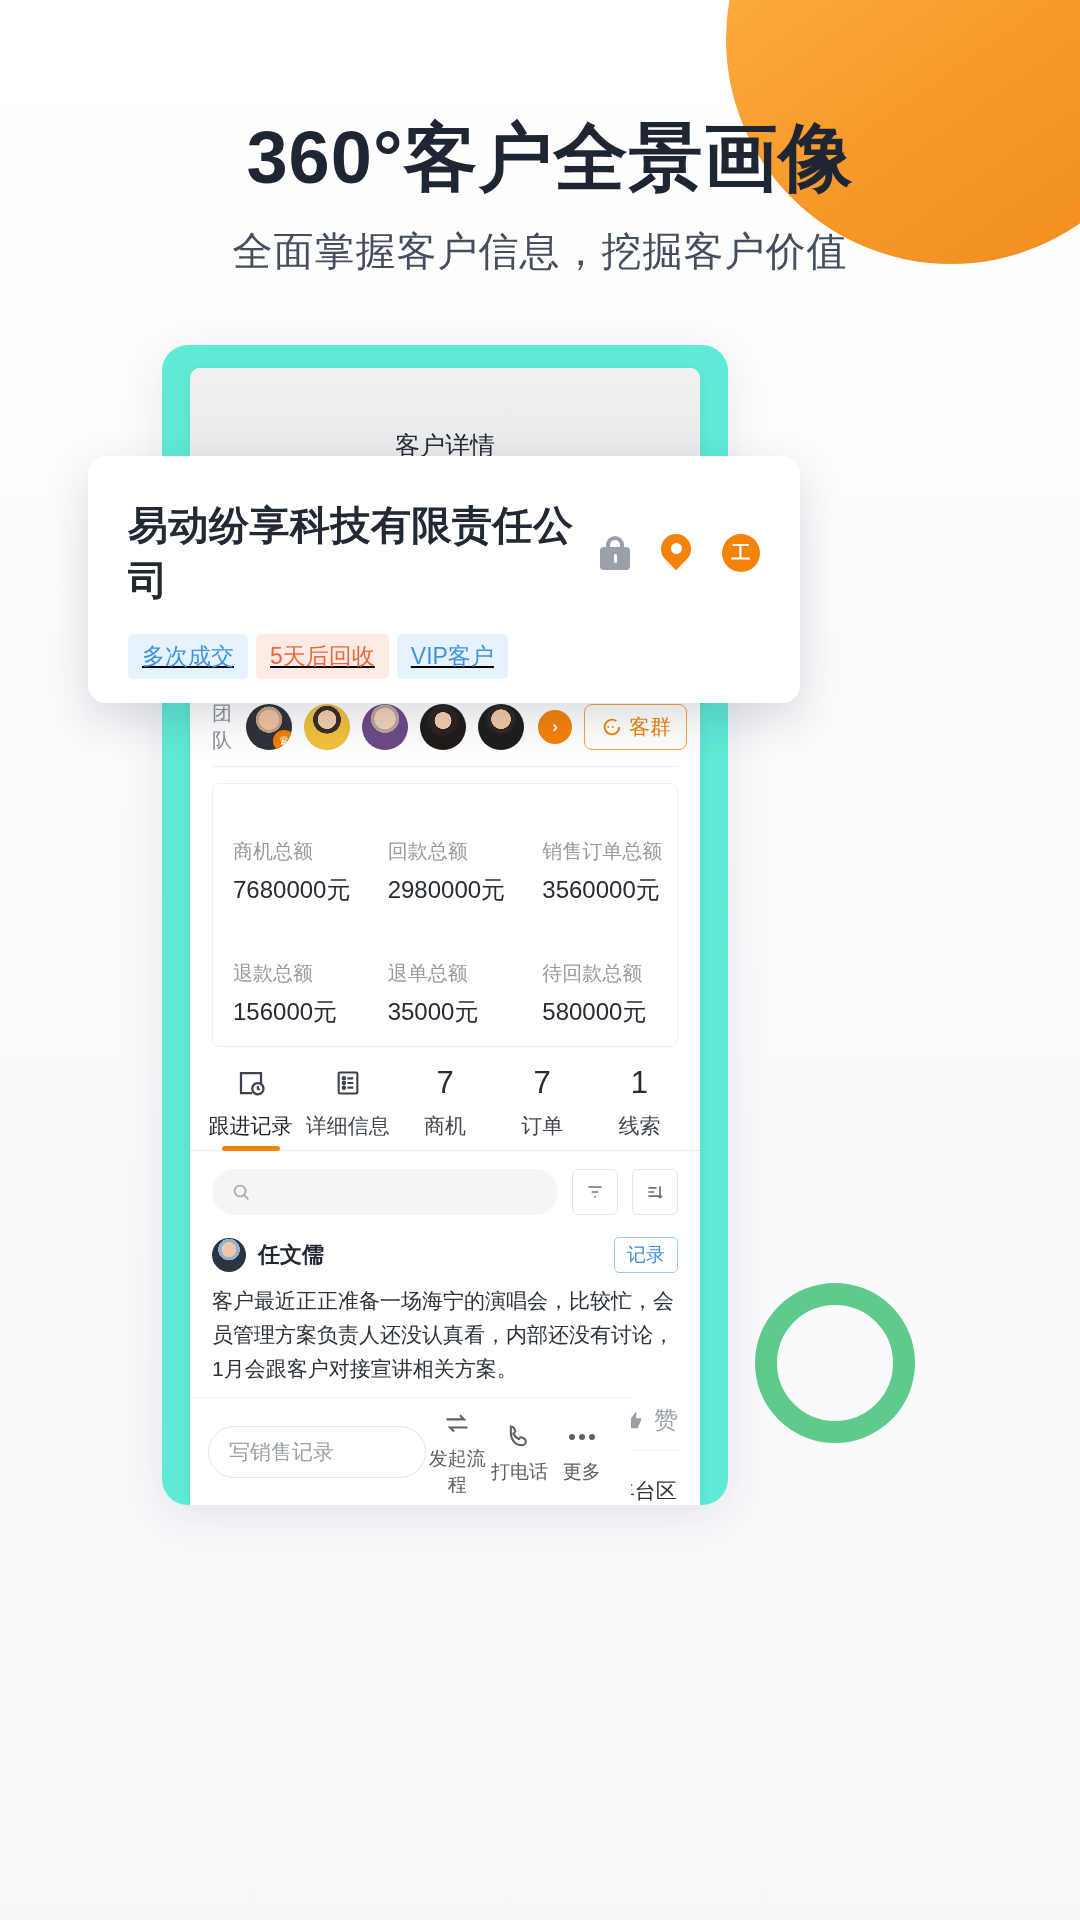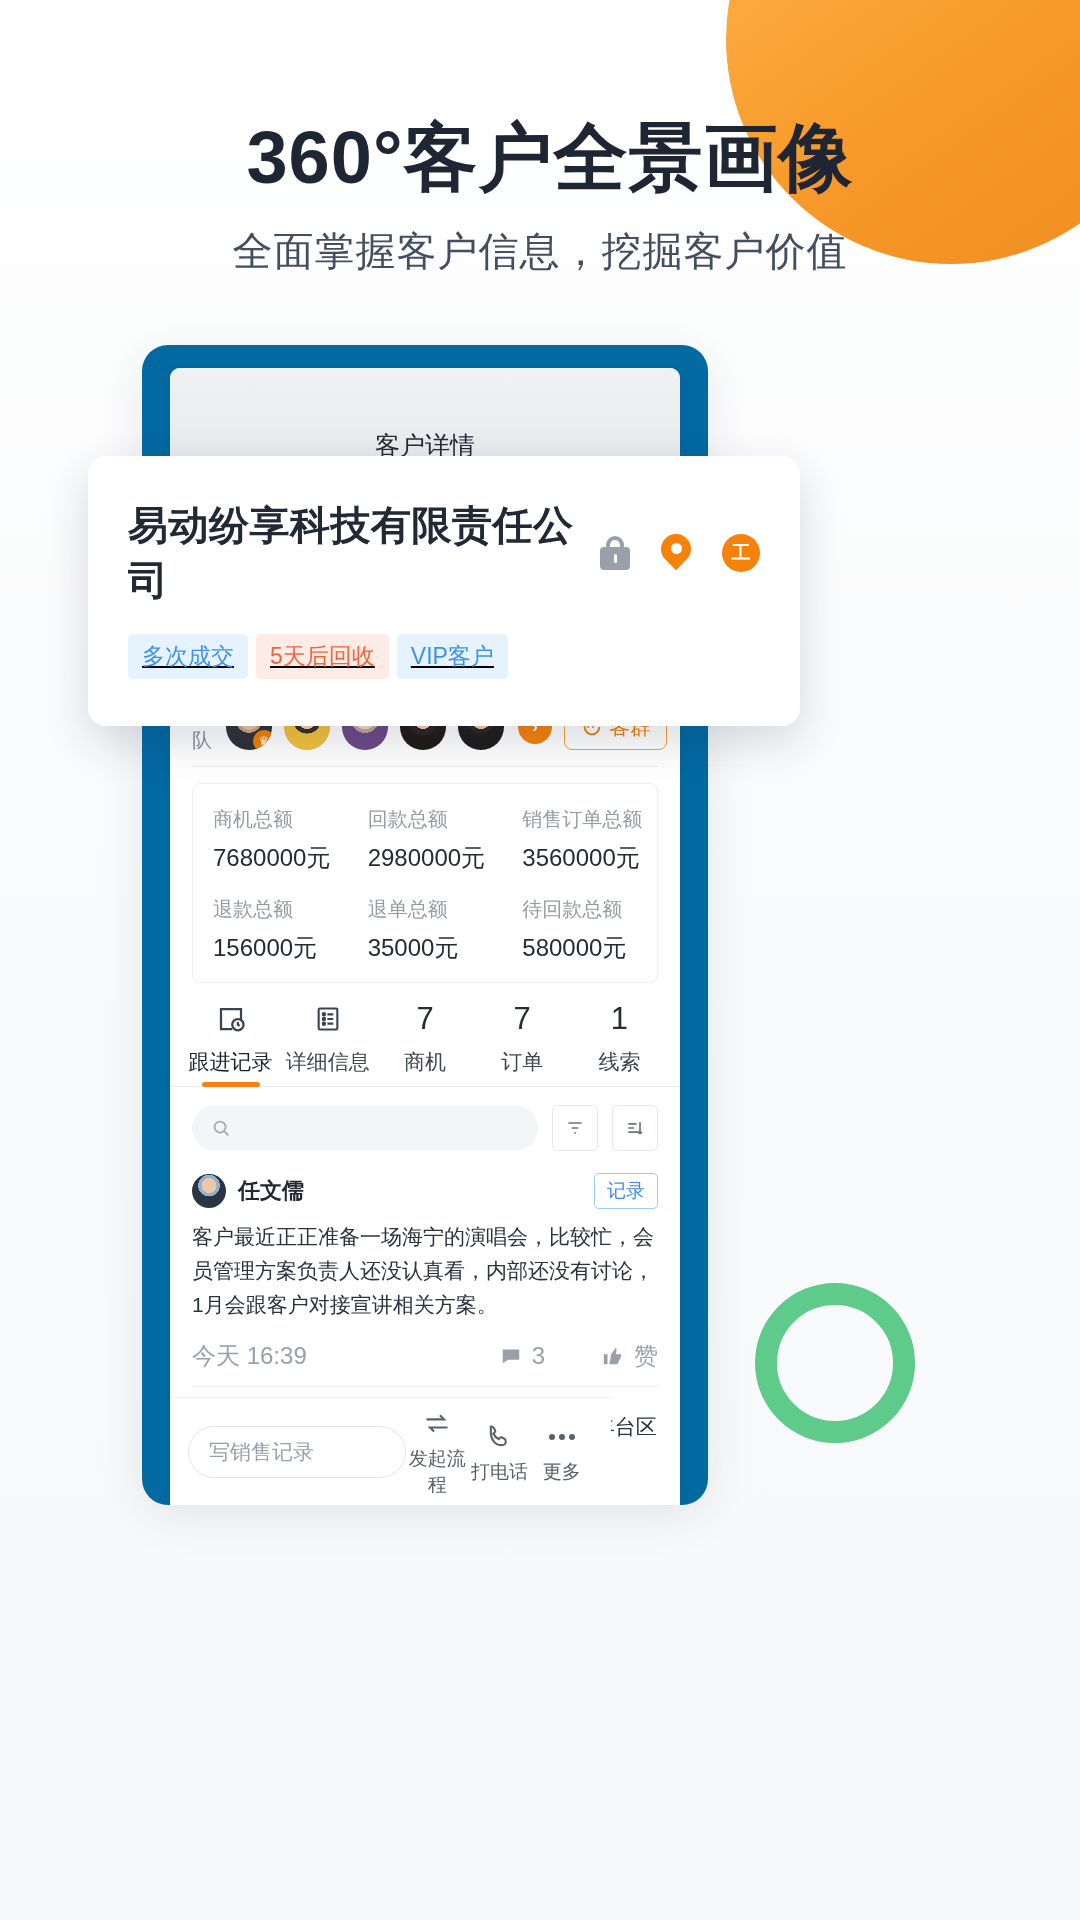--- a/index.html
+++ b/index.html
@@ -32,23 +32,23 @@
     font-size:74px; line-height:1.08; font-weight:700; color:#1f2633;
     letter-spacing:1px;
     margin-left:20px;
   }
   .hero h2{
     margin-top:26px; font-size:40px; font-weight:400; color:#454e5e;
     letter-spacing:1px;
   }
   
   .phone{
-    position:absolute; left:142px; top:345px;
+    position:absolute; left:162px; top:345px;
     width:566px; height:1160px;
-    background:#0369a1; border-radius:26px;
+    background:#5eead4; border-radius:26px;
     box-shadow:0 10px 46px rgba(40,50,70,.10);
     overflow:hidden;
   }
   .phone-inner{
     position:absolute; left:28px; top:23px;
     width:510px; height:1137px;
     background:#ffffff;
     border-radius:10px 10px 0 0;
     overflow:hidden;
     box-shadow:0 2px 12px rgba(40,50,70,.06);
@@ -101,21 +101,21 @@
   .team-divider{ height:1px; background:#eceef1; margin:0 22px; }
 
   
   .stats-card{
     margin:16px 22px 0 22px;
     border:1px solid #eceef1; border-radius:8px;
     padding:22px 0 18px 0;
     display:grid; grid-template-columns:1fr 1fr 1fr;
     row-gap:22px;
   }
-  .stat{ padding-left:20px; }
+  .stat{ padding-left:20px;margin-top:32px; }
   .stat .k{ font-size:20px; color:#969ba3; margin-bottom:9px; }
   .stat .v{ font-size:24px; color:#262b34; }
 
   
   .tabs{
     display:flex; margin-top:16px; padding:0 12px;
   }
   .tab{
     flex:1; text-align:center; padding-bottom:10px; position:relative;
   }
@@ -178,21 +178,21 @@
   }
   .bb-act{ flex:1; text-align:center; }
   .bb-act .i{ height:36px; display:flex; align-items:center; justify-content:center; color:#5b6069; }
   .bb-act .l{ font-size:19px; color:#5b6069; margin-top:4px; display:block; }
 
   
   .float-card{
     position:absolute; left:88px; top:456px; width:712px;
     background:#ffffff; border-radius:18px;
     box-shadow:0 16px 44px rgba(30,40,60,.16);
-    padding:42px 40px 47px 40px;
+    padding:42px 40px 24px 40px;
   }
   .fc-top{ display:flex; align-items:center; }
   .fc-title{ font-size:40px; font-weight:700; color:#222935; letter-spacing:.5px; }
   .fc-icons{ margin-left:auto; display:flex; align-items:center; gap:30px; }
   .ic-lock{ width:30px;height:34px; position:relative; }
   .ic-lock .body{ position:absolute; bottom:0; width:30px;height:23px;border-radius:4px;background:#9aa0aa; }
   .ic-lock .shk{ position:absolute; top:0; left:6px; width:18px;height:16px;
                  border:4px solid #9aa0aa; border-bottom:none; border-radius:9px 9px 0 0; }
   .ic-lock .kh{ position:absolute; bottom:7px; left:13.5px; width:3px;height:9px;background:#fff;border-radius:2px; }
   .ic-pin{ width:32px;height:38px; position:relative; }

